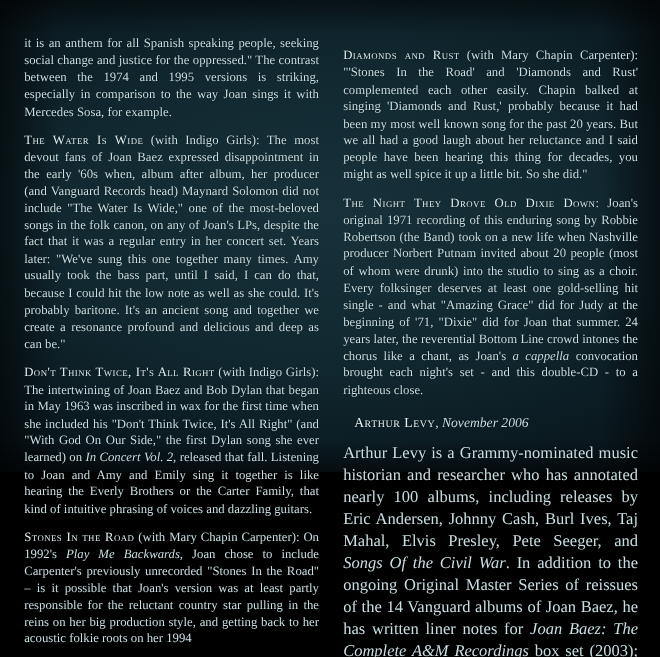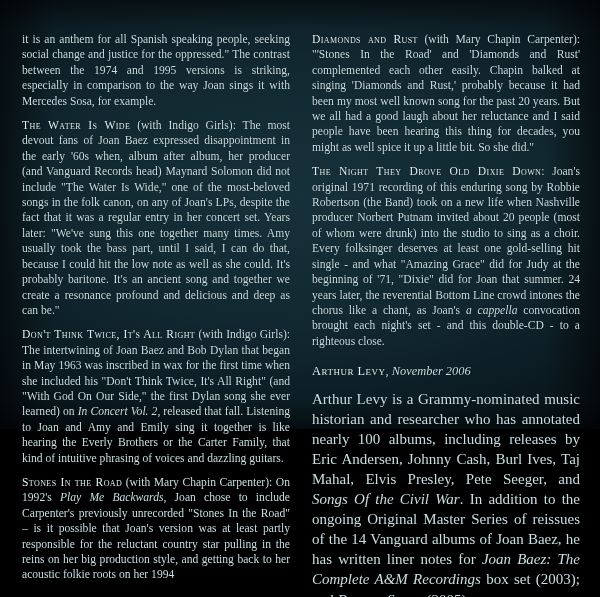--- a/index.html
+++ b/index.html
@@ -52,32 +52,32 @@
     text-shadow: 0 0 1px rgba(0,0,0,0.8);
   }
   .sc {
     font-variant: small-caps;
     letter-spacing: 0.4px;
     color: #dff0f2;
   }
   .ital { font-style: italic; }
   .byline {
     font-size: 12.4px;
-    margin: 14px 0 9px 0;
+    margin: 14px 0 9px 10px;
   }
   .byline .nm {
     font-variant: small-caps;
     letter-spacing: 0.5px;
     color: #e6f3f5;
   }
   .bio p {
     font-size: 15px;
     line-height: 1.34;
   }
-  .blk { }
+  .blk { margin-top: 11px; }
 </style>
 </head>
 <body>
 
 <div class="page">
   <div class="cols">
 
     <div class="col">
 
       <p>

